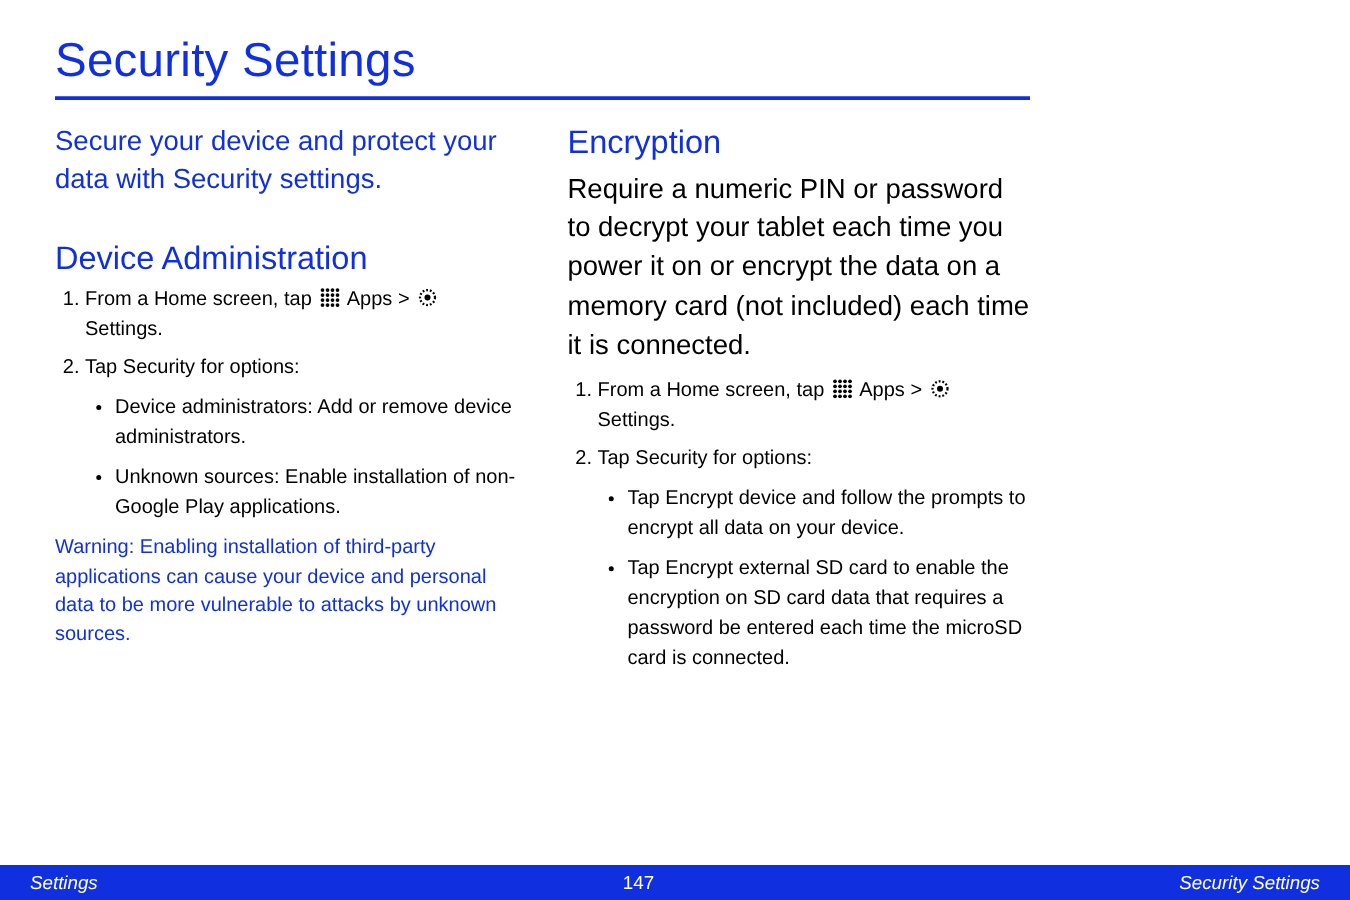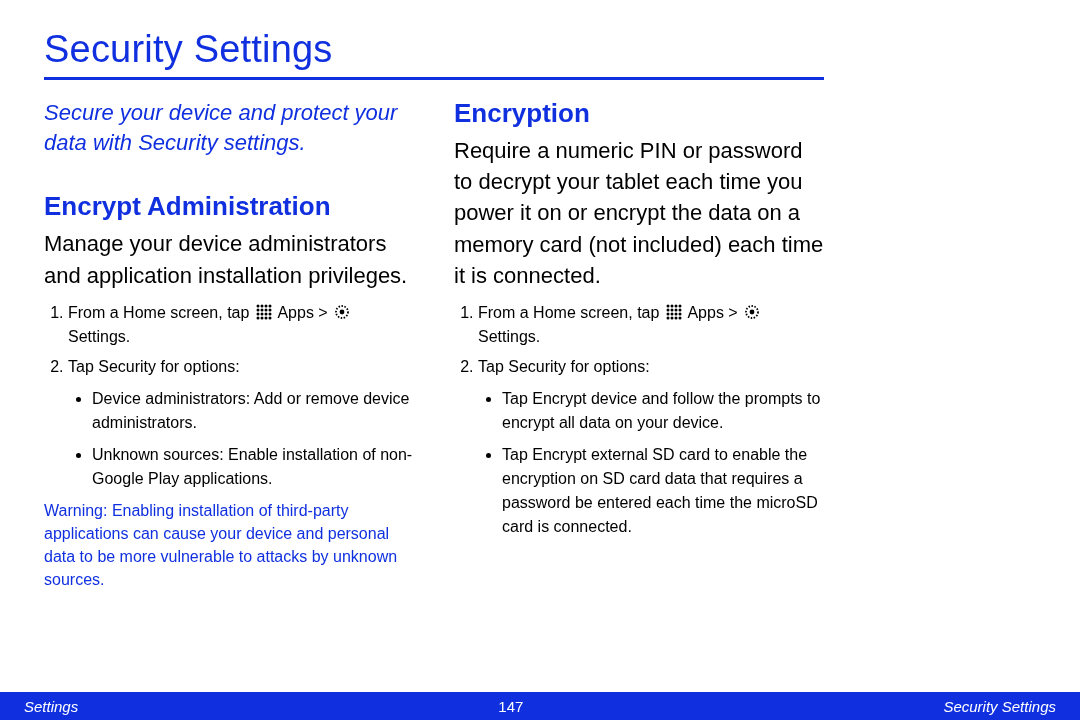--- a/index.html
+++ b/index.html
@@ -1,22 +1,22 @@
 <!DOCTYPE html>
 <html><head>
 <meta charset="utf-8">
 <style>
 html,body{margin:0;padding:0;width:1080px;height:720px;font-family:Arial,Helvetica,sans-serif;background:#fff;overflow:hidden}
 .page{position:relative;width:868px;height:720px;box-sizing:border-box;padding:28px 44px 0 44px}
 h1{font-size:38px;font-weight:400;color:#1030e0;margin:0 0 6px 0;letter-spacing:.2px}
 .rule{height:3px;background:#1030e0;margin:6px 0 18px 0}
 .cols{display:flex;gap:40px}
 .col{flex:1;min-width:0}
-.lede{font-size:22px;font-style:italic;color:#1030e0;line-height:1.35;margin:0 0 34px 0}
-h2{font-size:26px;font-weight:700;color:#1030e0;margin:0 0 6px 0}
+.lede{font-size:22px;color:#1030e0;line-height:1.35;margin:0 0 34px 0}
+h2{font-size:26px;font-weight:400;color:#1030e0;margin:0 0 6px 0}
 p{font-size:22px;color:#000;line-height:1.42;margin:0 0 10px 0}
 ol{margin:4px 0 4px 0;padding-left:24px;font-size:16px;line-height:1.5}
 ol>li{margin:6px 0}
 ul{list-style:disc;margin:4px 0 4px 0;padding-left:24px;font-size:16px;line-height:1.5}
 ul>li{margin:8px 0}
 b{font-weight:400}
 .warn{color:#1030e0;font-size:16px;line-height:1.45;margin-top:6px}
 .warn b{color:#1030e0}
 .ic{display:inline-block;vertical-align:-2px;width:16px;height:16px;margin:0 2px}
 .footer{position:absolute;left:0;bottom:0;width:1080px;height:28px;background:#1030e0;display:flex;align-items:center;justify-content:space-between;padding:0 24px;box-sizing:border-box;color:#fff;font-size:15px;font-style:italic}
@@ -27,22 +27,21 @@
 <div class="page">
 
 <h1>Security Settings</h1>
 <div class="rule"></div>
 
 <div class="cols">
 
   <div class="col">
     <p class="lede">Secure your device and protect your data with Security settings.</p>
 
-    <h2>Encrypt Administration</h2>
-    <p>Manage your device administrators and application installation privileges.</p>
+    <h2>Device Administration</h2>
 
     <ol>
       <li>
         <span>From a Home screen, tap </span>
         <span class="ic">
           <svg viewBox="0 0 16 16">
                 <g fill="#000">
                   <circle cx="2" cy="2" r="1.5"></circle>
                   <circle cx="6" cy="2" r="1.5"></circle>
                   <circle cx="10" cy="2" r="1.5"></circle>

